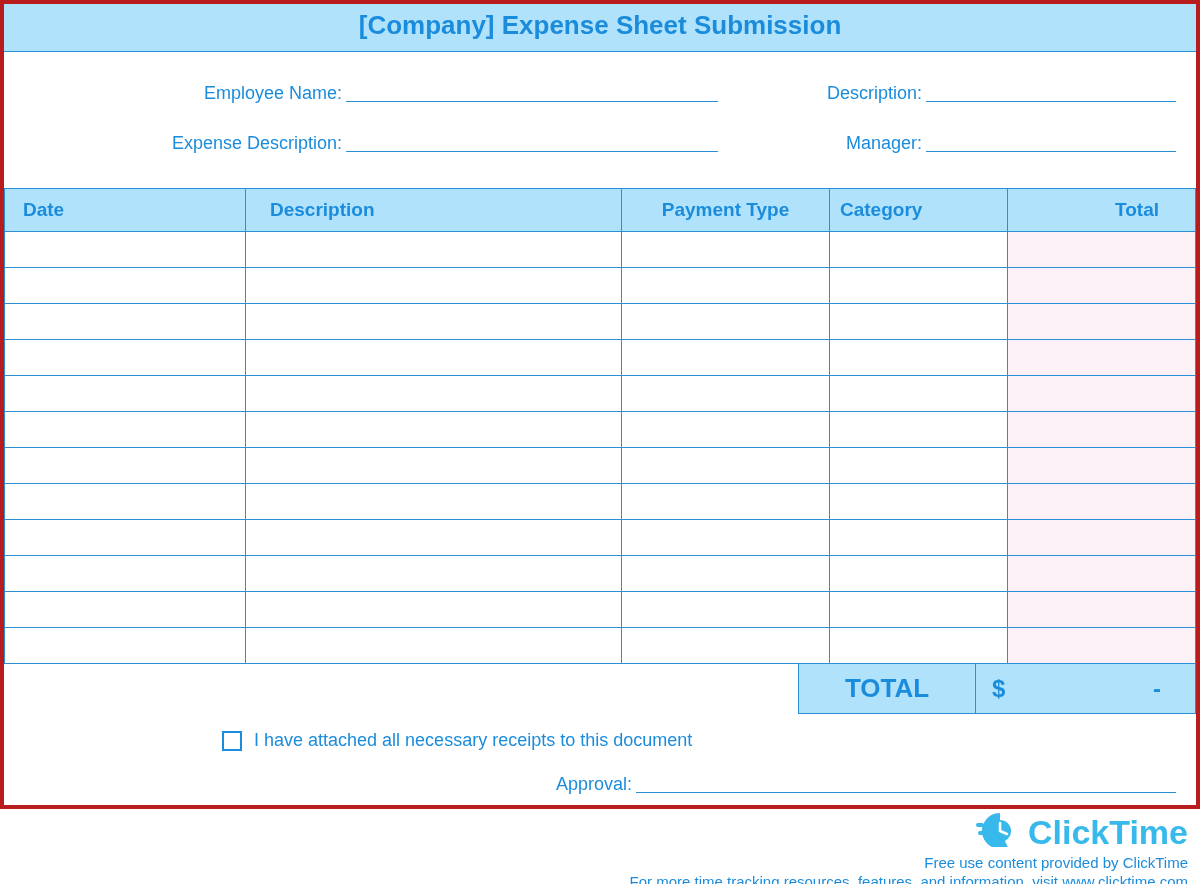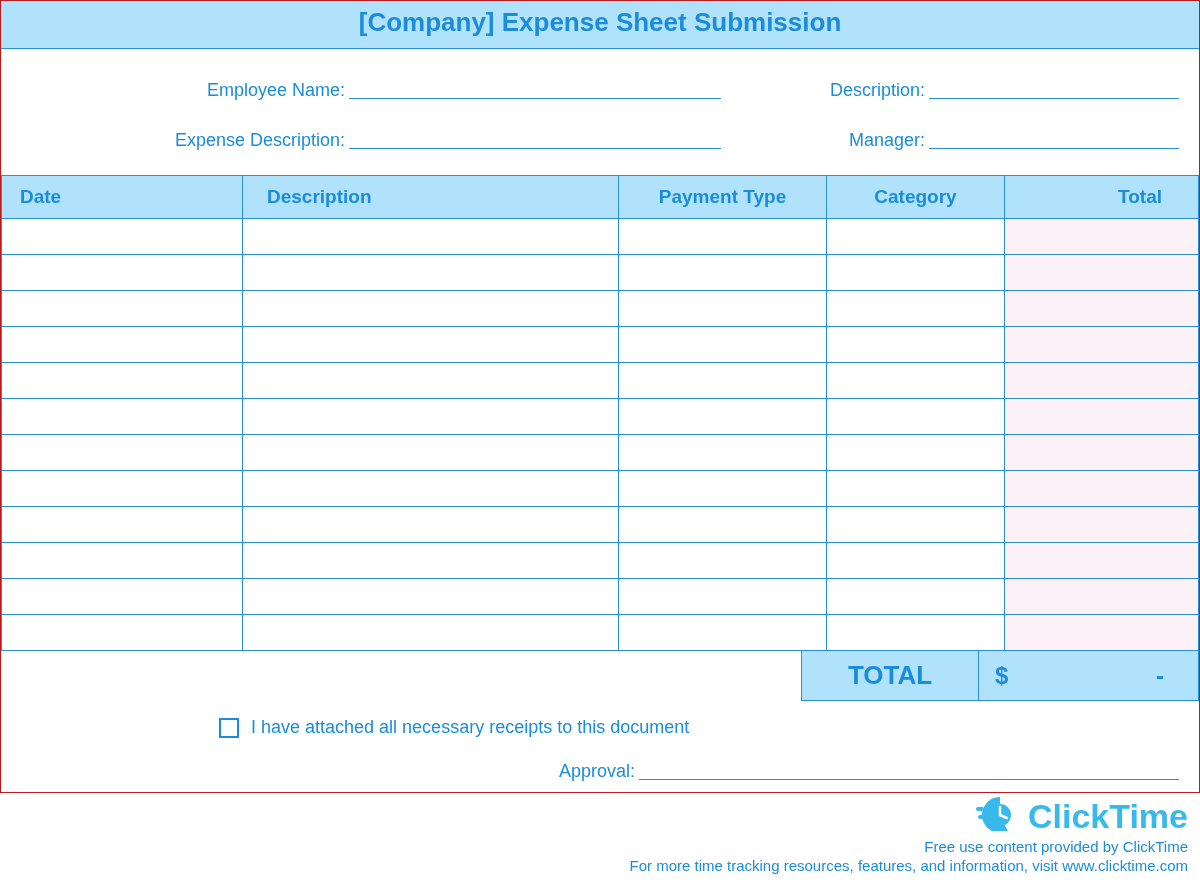--- a/index.html
+++ b/index.html
@@ -3,21 +3,21 @@
 <meta charset="utf-8">
 <style>
   * { box-sizing: border-box; margin: 0; padding: 0; }
   body {
     font-family: "Trebuchet MS", "Lucida Grande", Verdana, sans-serif;
     background: #fff;
     width: 1200px;
     height: 884px;
   }
   .sheet {
-    border: 1px solid #b91c1c;
+    border: 4px solid #b91c1c;
   }
   .title-bar {
     background: #b0e3fb;
     text-align: center;
     font-weight: bold;
     color: #1b8cdc;
     font-size: 26px;
     padding: 6px 0 10px 0;
     border-bottom: 1px solid #2a8fd7;
   }
@@ -36,21 +36,21 @@
   }
   .tbl { width: 100%; border-collapse: collapse; table-layout: fixed; }
   .tbl th {
     background: #b0e3fb; color: #1b8cdc; font-weight: bold;
     font-size: 19px; padding: 10px 10px;
     border: 1px solid #2a8fd7; border-bottom: 1px solid #2a8fd7;
   }
   .tbl th.date   { width: 241px; text-align: left; padding-left: 18px;}
   .tbl th.desc   { width: 376px; text-align: left; padding-left: 24px;}
   .tbl th.ptype  { width: 208px; text-align: center;}
-  .tbl th.cat    { width: 178px; text-align: center;}
+  .tbl th.cat    { width: 178px; text-align: left;}
   .tbl th.total  { text-align: right; padding-right: 36px;}
   .tbl td {
     border: 1px solid #2a8fd7; height: 36px; background: #fff;
   }
   .tbl td.total-cell { background: #fcf1f7; }
   .grand-row {
     display: flex; justify-content: flex-end;
   }
   .grand-row .g-label, .grand-row .g-val {
     border: 1px solid #2a8fd7; border-top: none;
@@ -87,21 +87,21 @@
 
   <div class="title-bar">[Company] Expense Sheet Submission</div>
 
   <div class="info-block">
     <div class="info-row">
       <div class="label">Employee Name:</div>
       <div class="ul-box" style="width:372px"></div>
       <div class="label" style="width:208px">Description:</div>
       <div class="ul-box" style="width:250px"></div>
     </div>
-    <div class="info-row" style="margin-bottom:4px">
+    <div class="info-row" style="margin-bottom:14px">
       <div class="label">Expense Description:</div>
       <div class="ul-box" style="width:372px"></div>
       <div class="label" style="width:208px">Manager:</div>
       <div class="ul-box" style="width:250px"></div>
     </div>
   </div>
 
   <table class="tbl">
     <thead>
       <tr>

